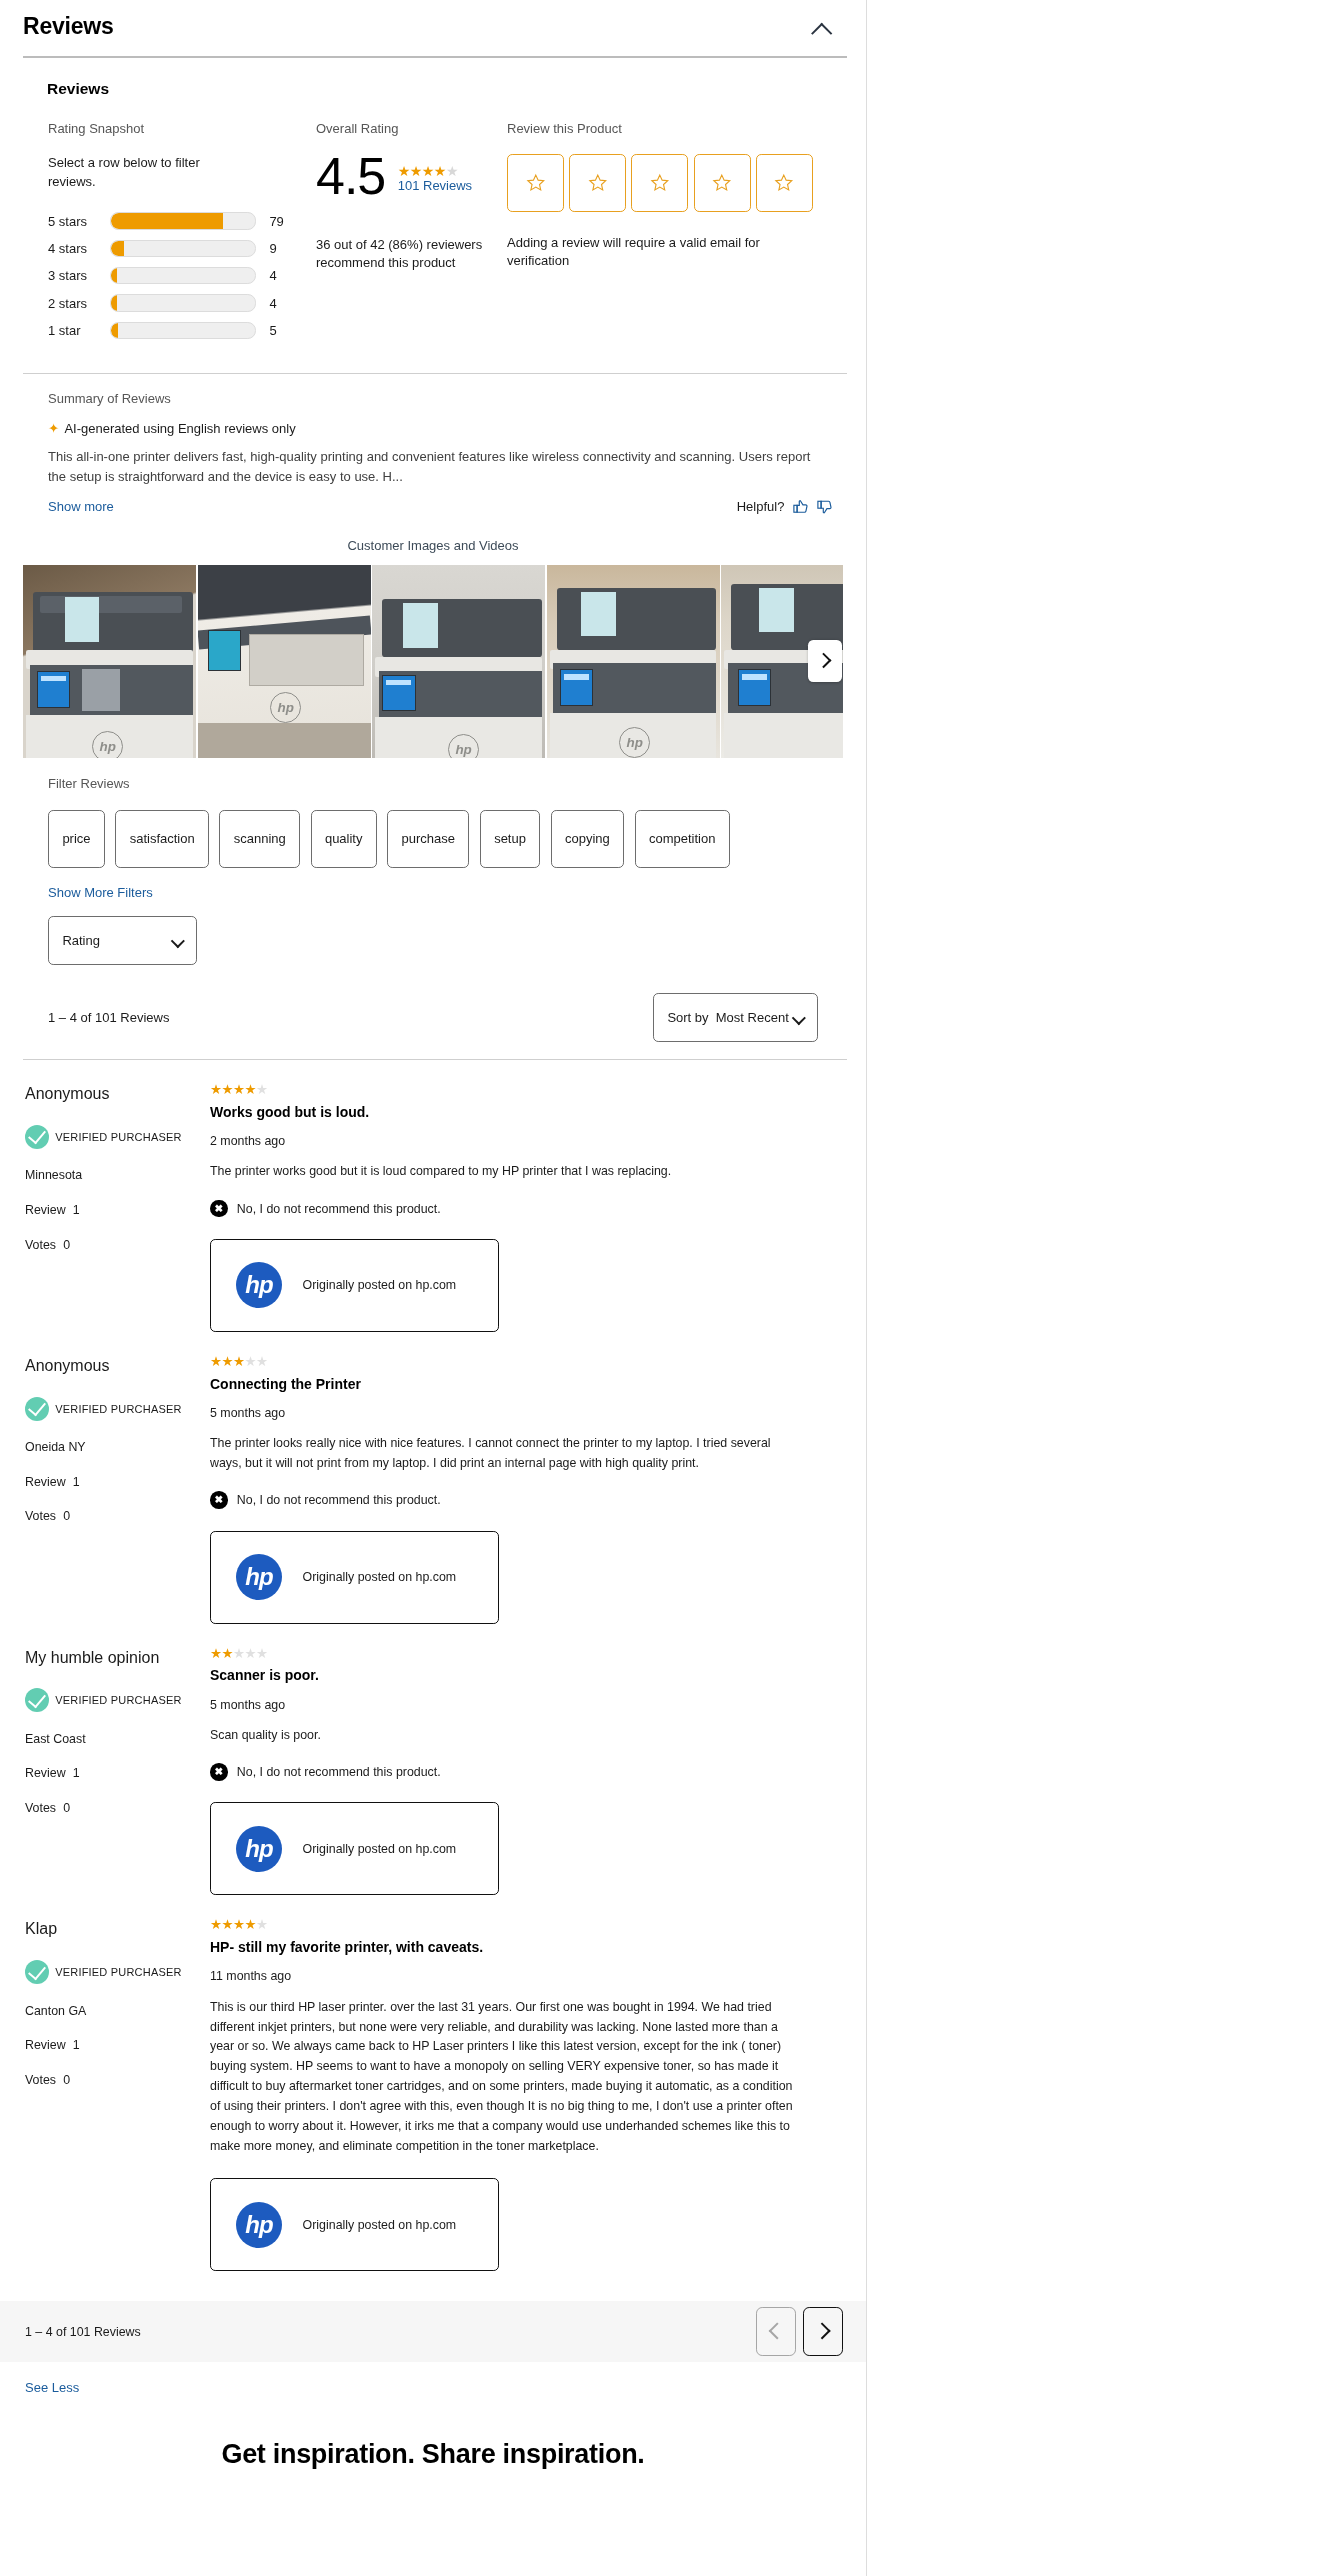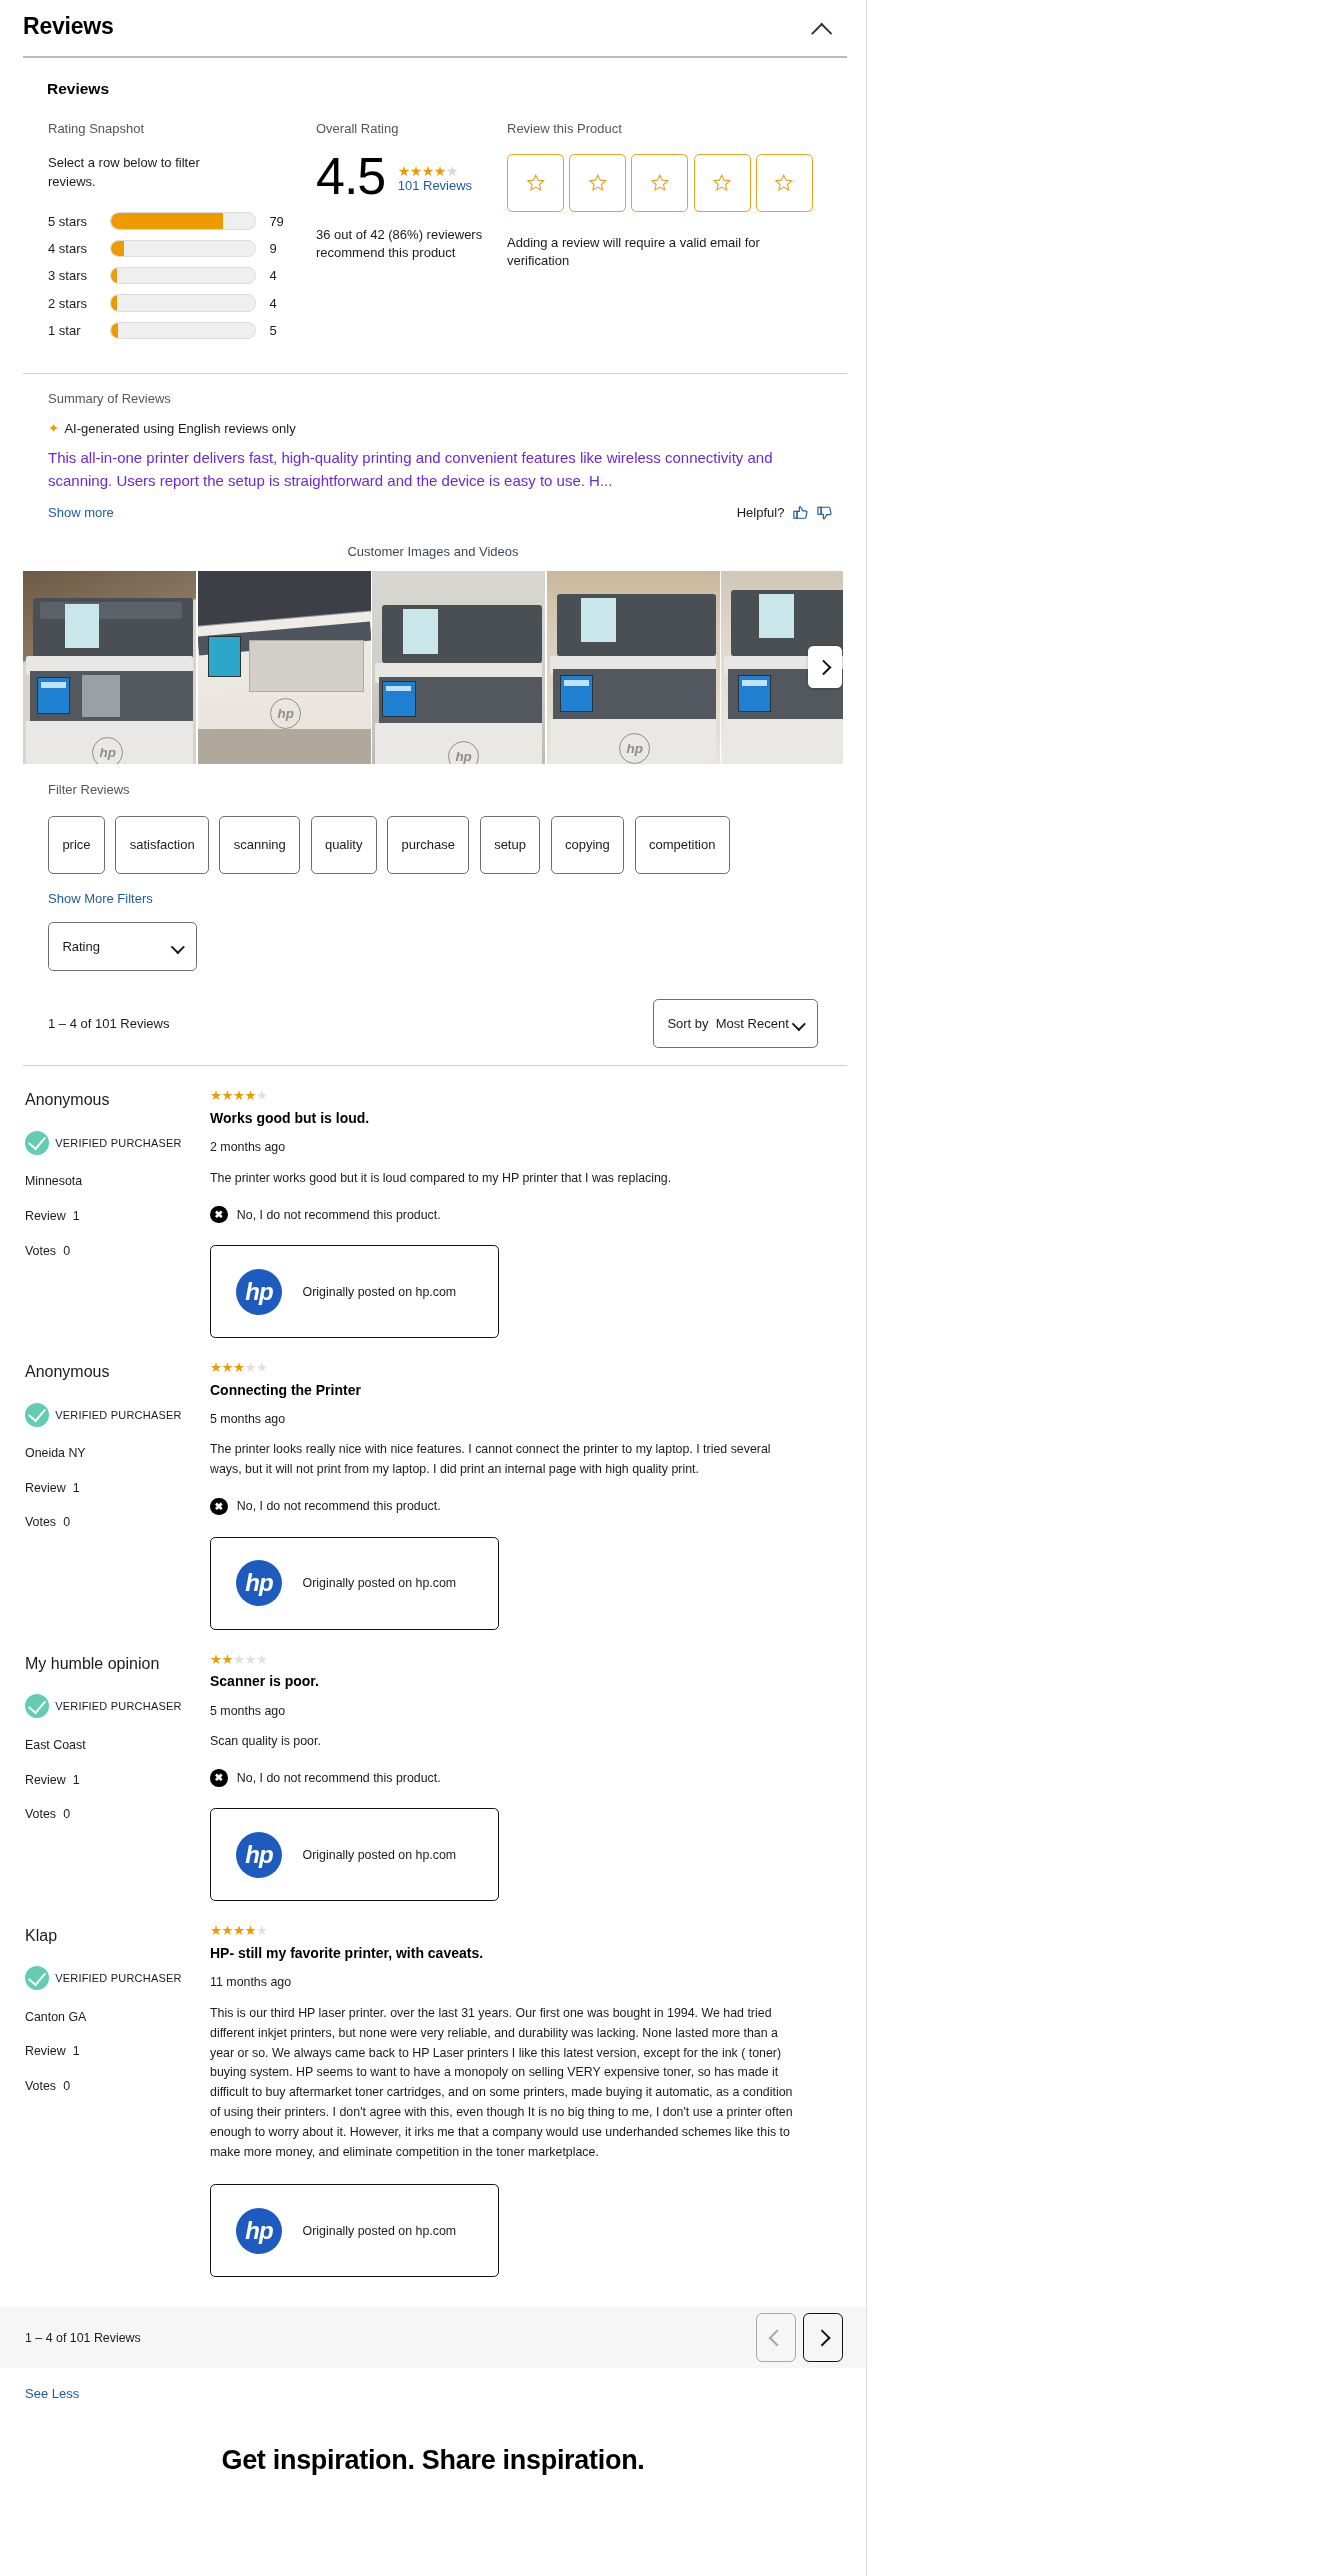--- a/index.html
+++ b/index.html
@@ -75,41 +75,41 @@
   .bar-fill { height:100%; background:#ee9b00; border-radius:8.2px 0 0 8.2px; }
   .bar-count { margin-left:13.4px; font-size:13px; color:#1b1b1b; }
 
   
   .overall-row { display:flex; align-items:flex-start; }
   .big-rating { font-size:52px; line-height:0.85; font-weight:normal; letter-spacing:-1px; }
   .overall-right { margin-left:12.4px; padding-top:10.3px; }
   .stars-inline { font-size:14px; letter-spacing:-0.5px; color:#ee9b00; line-height:1; }
   .stars-inline .empty { color:#d8d8d8; }
   .reviews-link { font-size:13px; color:#1b5c9c; margin-top:0; }
-  .recommend-text { font-size:13px; color:#1b1b1b; line-height:1.4; width:170px; margin-top:28px; }
+  .recommend-text { font-size:13px; color:#1b1b1b; line-height:1.4; width:170px; margin-top:38px; }
 
   
   .star-boxes { display:flex; gap:5.2px; }
   .star-box {
     width:55px; height:56px; border:1px solid #e8a01f; border-radius:5.2px;
     display:flex; align-items:center; justify-content:center;
     background:#ffffff;
   }
   .star-box svg { display:block; }
   .valid-email { font-size:13px; color:#1b1b1b; line-height:1.4; width:299px; margin-top:21.6px; }
 
   
   .hr-thin { width:824px; margin:24px 0 0 0; border-top:1px solid #cfcfcf; }
 
   
   .summary { margin:17.5px 0 0 25px; width:793px; }
   .summary-h { font-size:13px; color:#565656; }
   .ai-line { font-size:13px; color:#1b1b1b; margin-top:14.4px; display:flex; align-items:center; }
   .sparkle { color:#ee9b00; font-size:13.4px; margin-right:5.2px; line-height:1; }
-  .summary-body { font-size:15px; color:#6d28d9; line-height:1.52; margin-top:11.3px; width:768px; }
+  .summary-body { font-size:13px; color:#404040; line-height:1.52; margin-top:11.3px; width:768px; }
   .summary-foot { display:flex; align-items:center; margin-top:11.3px; }
   .show-more { font-size:13px; color:#1b5c9c; }
   .helpful-wrap { margin-left:auto; display:flex; align-items:center; }
   .helpful-label { font-size:13px; color:#1b1b1b; margin-right:7.2px; }
   .thumb { width:17.5px; height:17.5px; margin-right:7.2px; }
 
   
   .ci-title { text-align:center; font-size:13px; color:#3d4b58; margin:23px 0 0 0; }
   .carousel { position:relative; margin:11.3px 23px 0 23px; height:193px; overflow:hidden; display:flex; }
   .ci-tile { width:173px; height:193px; flex:0 0 auto; position:relative; overflow:hidden; }

